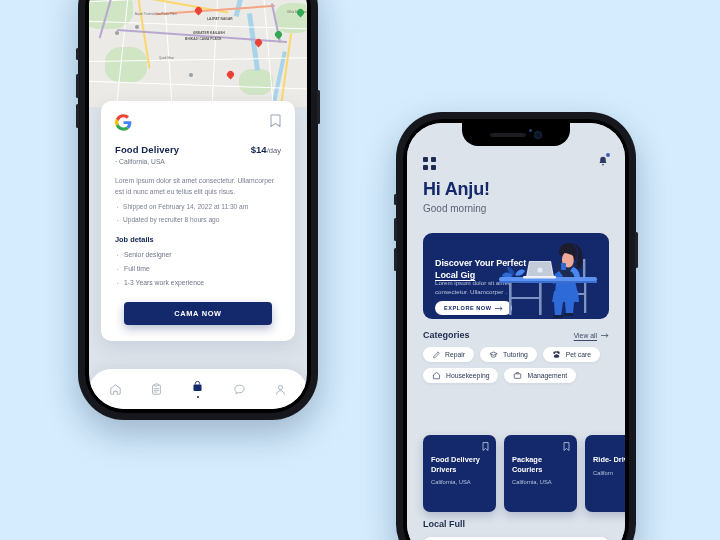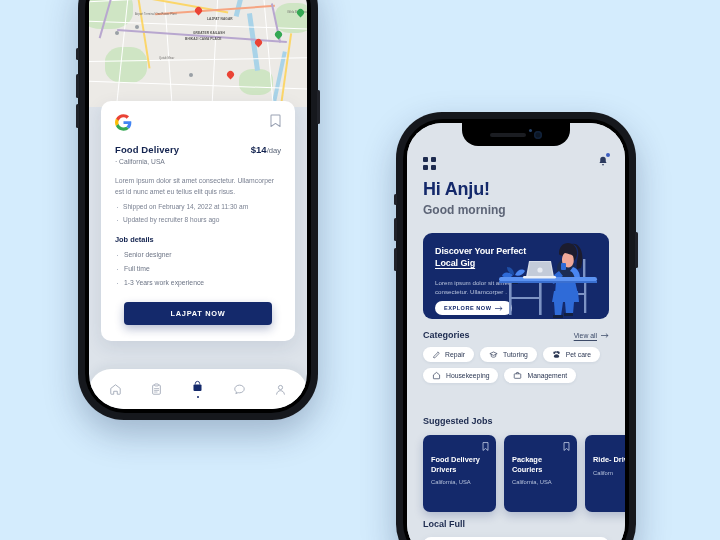--- a/index.html
+++ b/index.html
@@ -87,25 +87,25 @@
 
   
   .rtop{position:absolute;left:0;right:0;top:0;bottom:0;background:#dde3ea;}
   .rhead{position:absolute;left:16px;right:16px;top:31px;display:flex;
          justify-content:space-between;align-items:center;}
   .grid-ic{width:13px;height:13px;display:grid;grid-template-columns:1fr 1fr;
            grid-template-rows:1fr 1fr;gap:3px;}
   .grid-ic span{background:#1d2b4f;border-radius:1px;}
   .greet{position:absolute;left:16px;top:56px;}
   .greet h1{margin:0;font-size:18px;font-weight:bold;color:#14296b;letter-spacing:-.2px;}
-  .greet p{margin:3px 0 0;font-size:12px;color:#5c6476;font-weight:bold;}
+  .greet p{margin:3px 0 0;font-size:10px;color:#5c6476;}
 
   .banner{position:absolute;left:16px;right:16px;top:110px;height:86px;background:#14296b;
           border-radius:9px;overflow:hidden;}
-  .ban-t{position:absolute;left:12px;top:12px;font-size:9px;font-weight:bold;color:#fff;
+  .ban-t{position:absolute;left:12px;top:24px;font-size:9px;font-weight:bold;color:#fff;
          line-height:1.35;letter-spacing:-.1px;}
   .ban-t u{text-decoration:underline;text-underline-offset:2px;}
   .ban-p{position:absolute;left:12px;top:45px;width:104px;font-size:6.2px;color:#b9c4dd;line-height:1.5;}
   .explore{position:absolute;left:12px;top:68px;height:14px;padding:0 9px;background:#fff;
            border-radius:8px;display:flex;align-items:center;gap:4px;
            font-size:5.6px;font-weight:bold;color:#14296b;letter-spacing:.5px;}
 
   .illus{position:absolute;right:2px;bottom:0;width:108px;height:86px;}
 
   .sec-head{position:absolute;left:16px;right:16px;display:flex;justify-content:space-between;
@@ -224,21 +224,21 @@
 
         <div class="jc-body">Lorem ipsum dolor sit amet consectetur. Ullamcorper est id nunc amet eu tellus elit quis risus.</div>
         <div class="jc-li">Shipped on February 14, 2022 at 11:30 am</div>
         <div class="jc-li">Updated by recruiter 8 hours ago</div>
 
         <div class="jc-sub">Job details</div>
         <div class="jc-li2">Senior designer</div>
         <div class="jc-li2">Full time</div>
         <div class="jc-li2">1-3 Years work experience</div>
 
-        <div class="applybtn">LAJPAT NOW</div>
+        <div class="applybtn">CAMA NOW</div>
       </div>
 
       <div class="navbar">
         <div class="navitem">
           <svg viewBox="0 0 22 22" width="13" height="13">
             <path d="M3 9.2 11 3l8 6.2V18a1 1 0 0 1-1 1h-4v-5h-6v5H4a1 1 0 0 1-1-1z" fill="none" stroke="#98a0b0" stroke-width="1.4" stroke-linejoin="round"></path>
           </svg>
         </div>
         <div class="navitem">
           <svg viewBox="0 0 22 22" width="13" height="13">
@@ -405,23 +405,20 @@
           </div>
           <div class="chip">
             <svg viewBox="0 0 16 16" width="9" height="9">
               <rect x="2.2" y="5" width="11.6" height="8" rx="1.2" fill="none" stroke="#2b3753" stroke-width="1.2"></rect>
               <path d="M6 5V3.6c0-.6.4-1 1-1h2c.6 0 1 .4 1 1V5" fill="none" stroke="#2b3753" stroke-width="1.2"></path>
             </svg>
             <span>Management</span>
           </div>
         </div>
 
-        <div class="sec-head" style="top:293px;">
-          <div class="sec-title">Suggested Jobs</div>
-        </div>
 
         <div class="jobs" style="top:312px;">
           <div class="jcard">
             <svg class="bk" viewBox="0 0 12 16" width="7" height="9">
               <path d="M1.6 1h8.8v14L6 11.6 1.6 15z" fill="none" stroke="#d4def2" stroke-width="1.3" stroke-linejoin="round"></path>
             </svg>
             <h4>Food Delivery Drivers</h4>
             <span>California, USA</span>
           </div>
           <div class="jcard">

